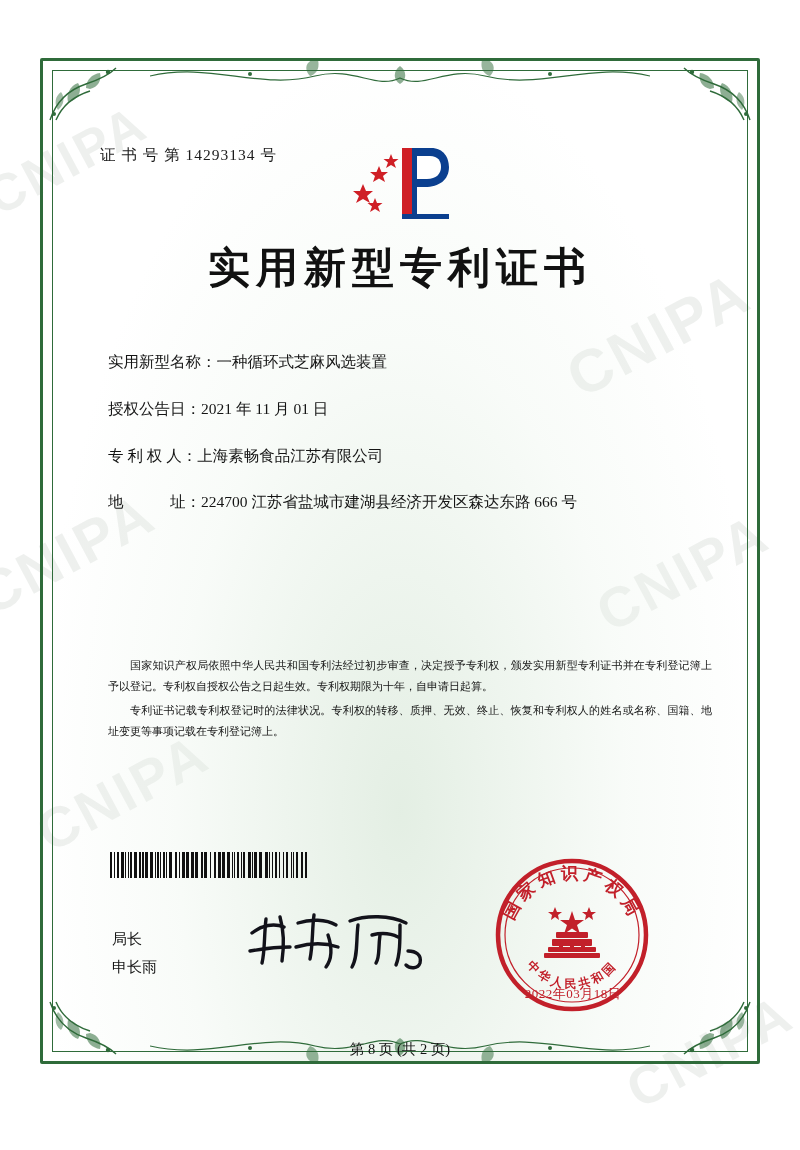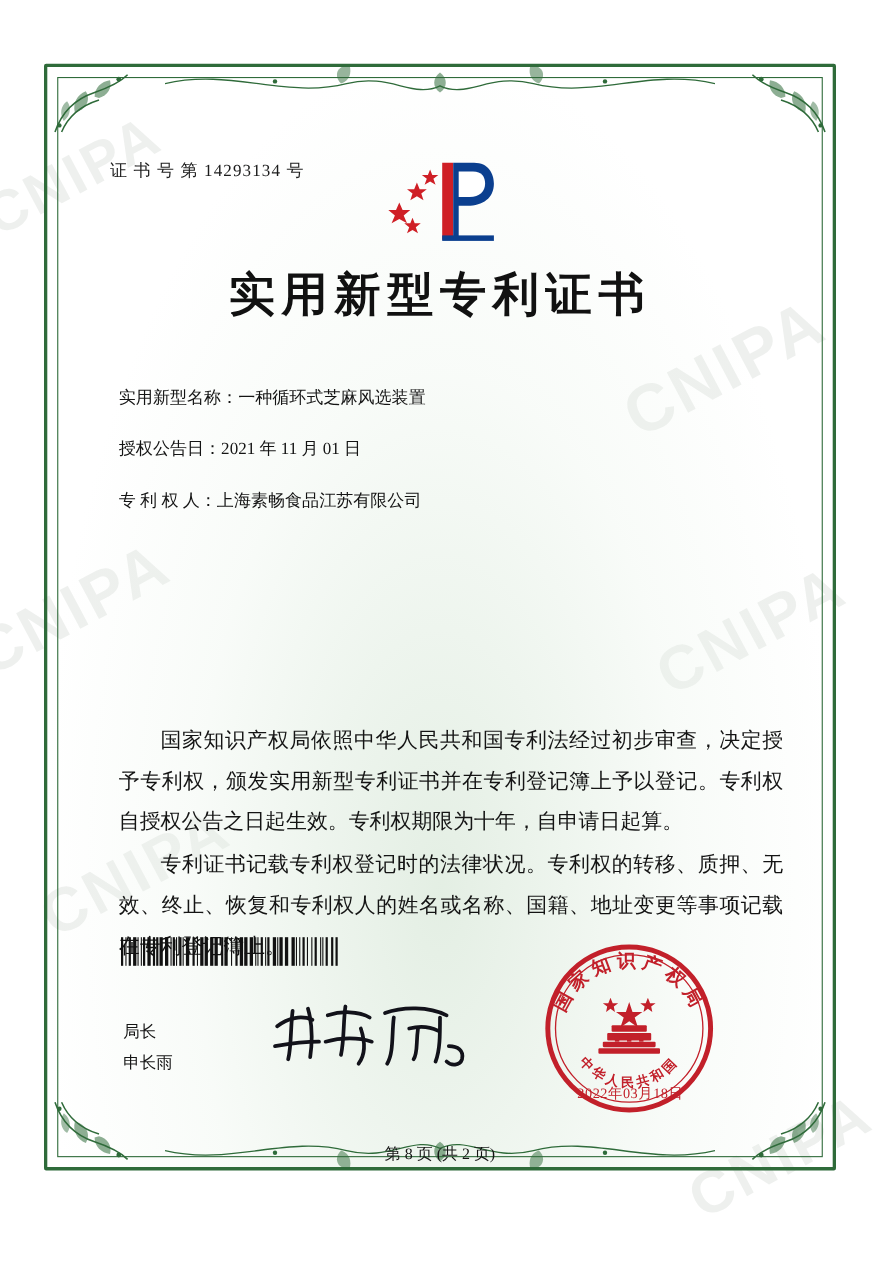--- a/index.html
+++ b/index.html
@@ -132,21 +132,21 @@
   }
   .fval { flex: 1 1 auto; }
   .frow.split { margin-bottom: 20px; }
   .split-left { flex: 0 0 300px; display: flex; }
   .split-right { flex: 1 1 auto; display: flex; }
 
   
   .para {
     position: absolute;
     left: 108px; right: 88px; top: 655px;
-    font-size: 19px;
+    font-size: 11px;
     line-height: 1.95;
     color: #141414;
     text-align: justify;
   }
   .para p { margin: 0 0 2px 0; text-indent: 2em; }
 
   
   .barcode {
     position: absolute;
     left: 110px; top: 852px;
@@ -336,20 +336,24 @@
       <span class="flabel">实用新型名称：</span>
       <span class="fval">一种循环式芝麻风选装置</span>
     </div>
     <div class="frow">
       <span class="flabel">授权公告日：</span>
       <span class="fval">2021 年 11 月 01 日</span>
     </div>
     <div class="frow">
       <span class="flabel">专 利 权 人：</span>
       <span class="fval">上海素畅食品江苏有限公司</span>
+    </div>
+    <div class="frow">
+      <span class="flabel">地　　　址：</span>
+      <span class="fval">224700 江苏省盐城市建湖县经济开发区森达东路 666 号</span>
     </div>
   </div>
 
   <div class="para">
     <p>国家知识产权局依照中华人民共和国专利法经过初步审查，决定授予专利权，颁发实用新型专利证书并在专利登记簿上予以登记。专利权自授权公告之日起生效。专利权期限为十年，自申请日起算。</p>
     <p>专利证书记载专利权登记时的法律状况。专利权的转移、质押、无效、终止、恢复和专利权人的姓名或名称、国籍、地址变更等事项记载在专利登记簿上。</p>
   </div>
 
   <div class="barcode" id="barcode">
       <i style="width: 2px; margin-right: 2px;"></i>

